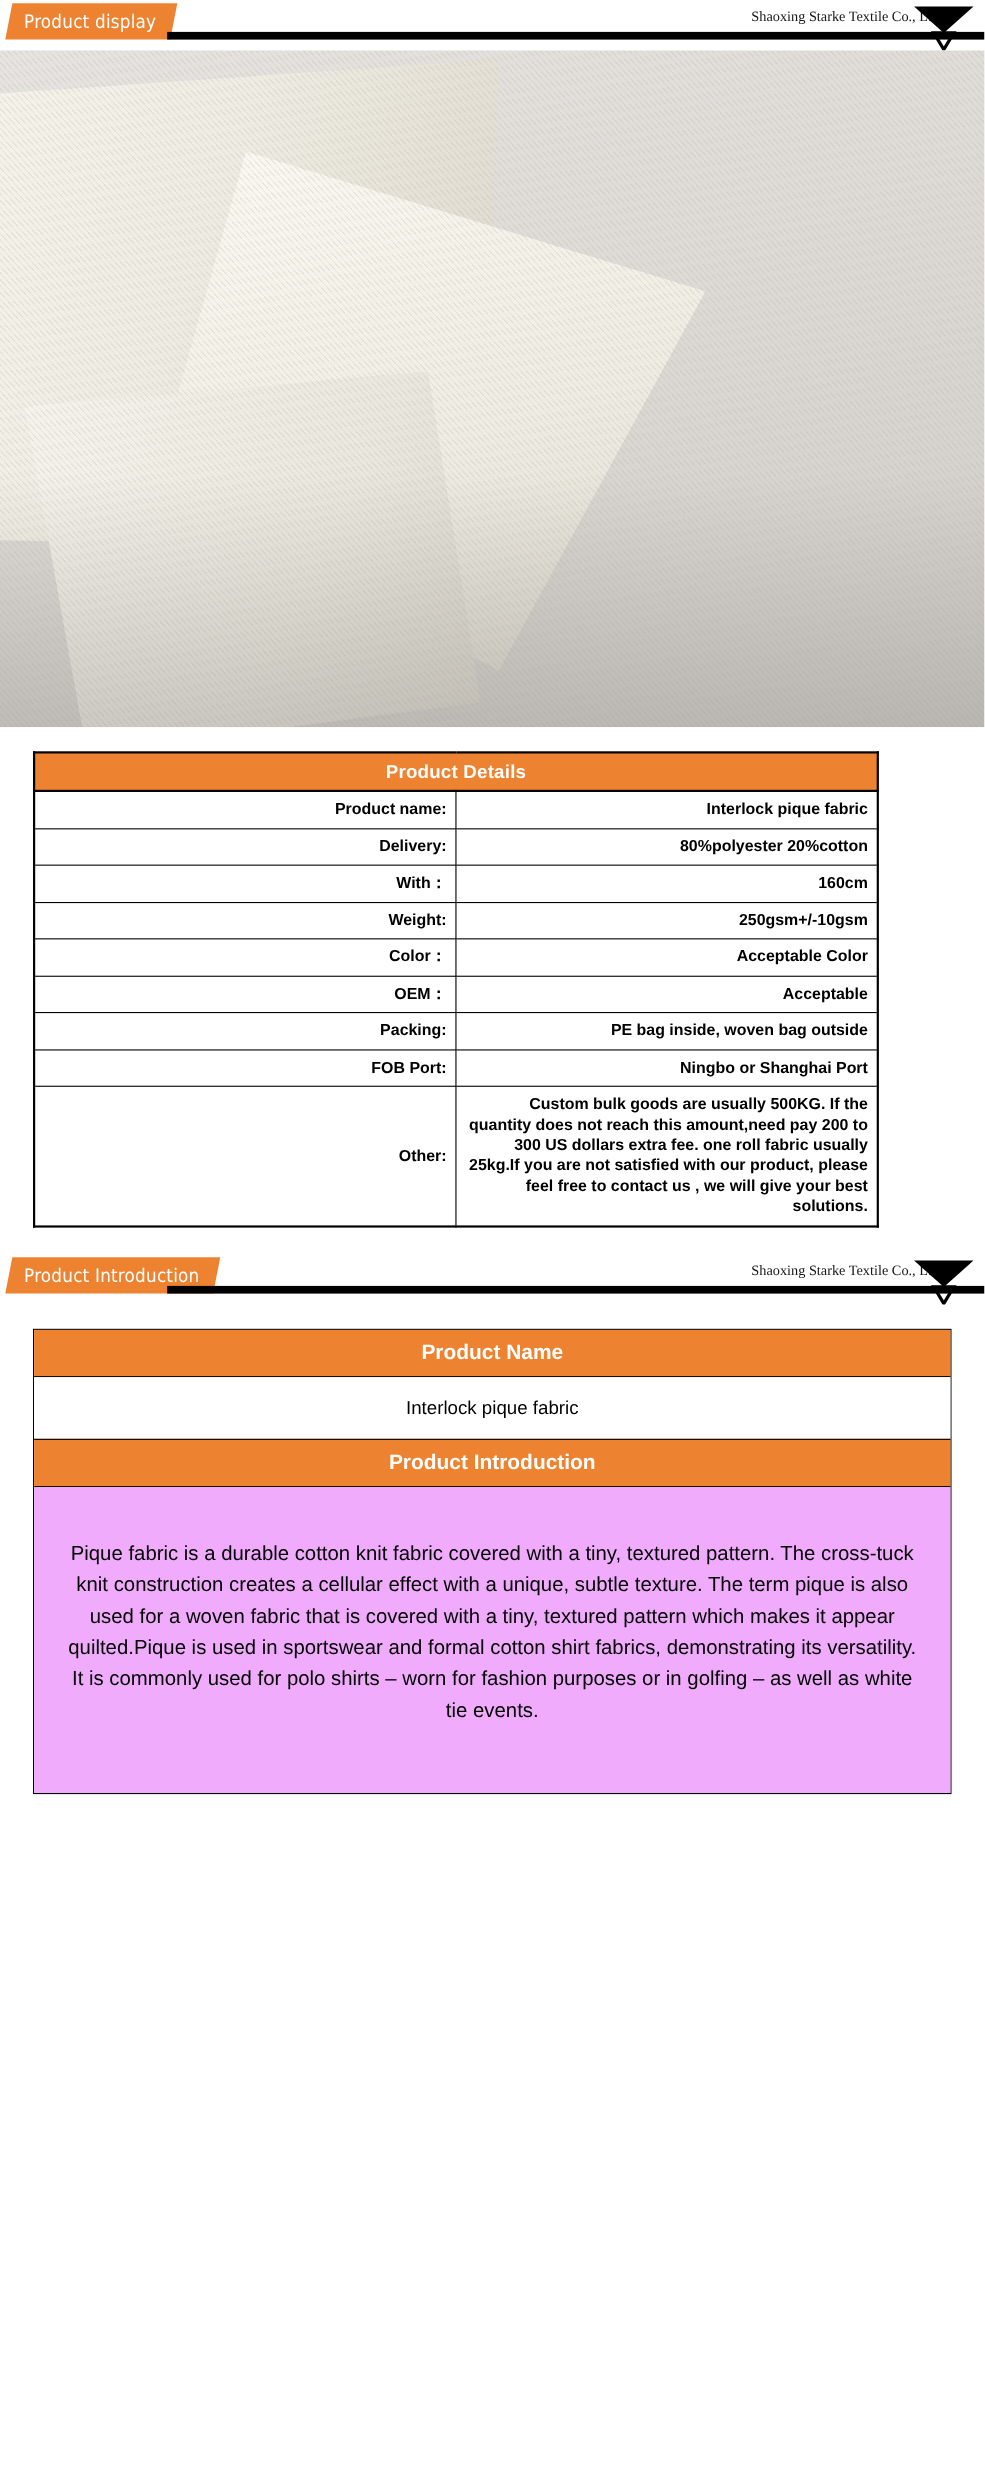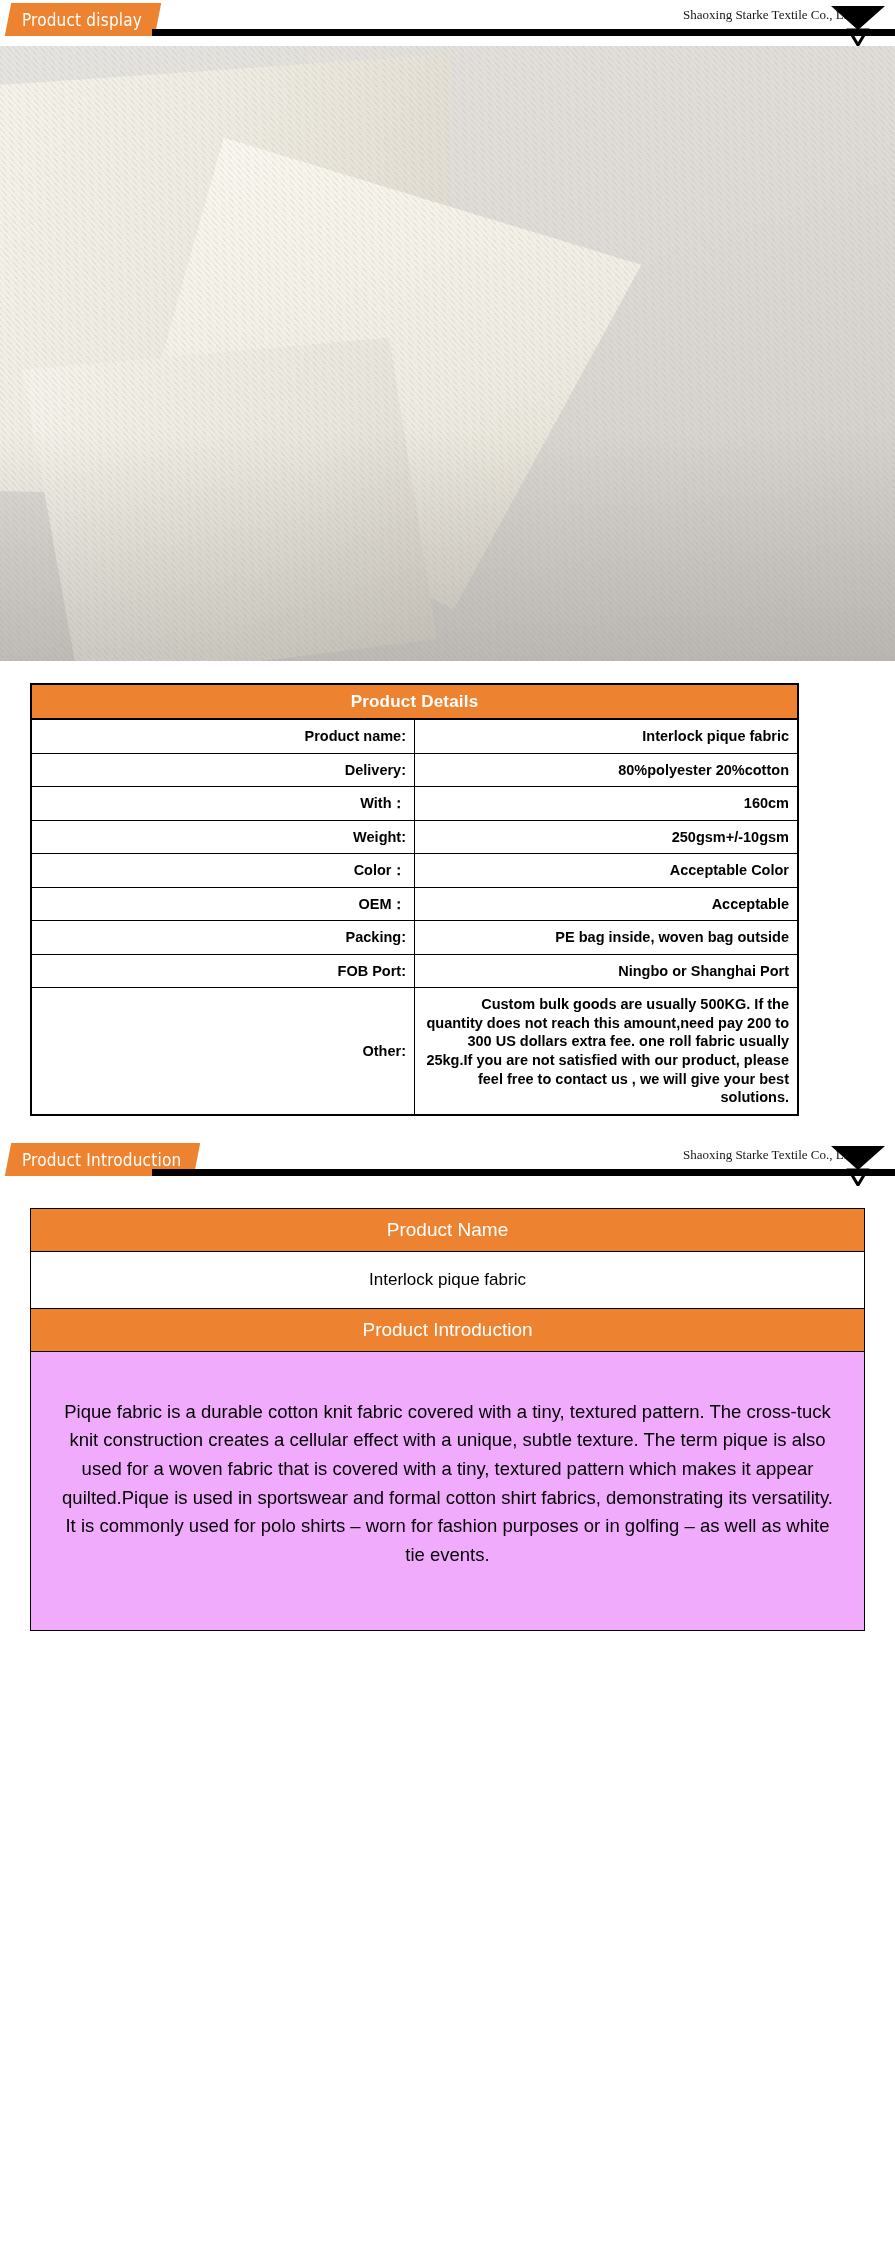--- a/index.html
+++ b/index.html
@@ -171,21 +171,21 @@
   .intro-wrap {
     margin: 22px 30px 0 30px;
     width: 835px;
     border: 1.5px solid #000;
     box-sizing: border-box;
   }
   .intro-band {
     background: #ed8330;
     color: #ffffff;
     font-size: 19px;
-    font-weight: normal;
+    font-weight: bold;
     text-align: center;
     height: 42px;
     line-height: 42px;
     border-bottom: 1.5px solid #000;
     border-top: 1.5px solid #000;
   }
   .intro-band.first { border-top: none; }
   .intro-name {
     text-align: center;
     font-size: 17px;

